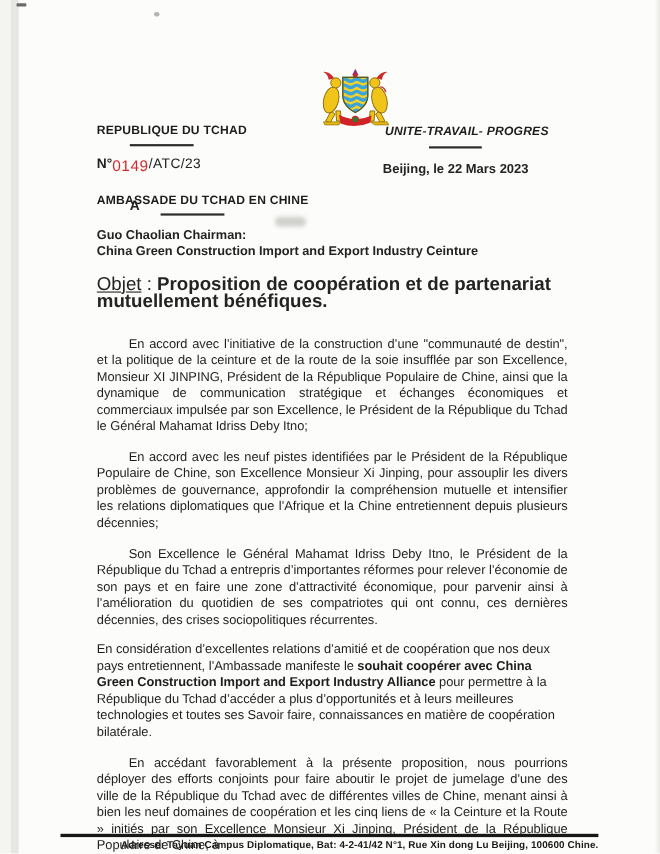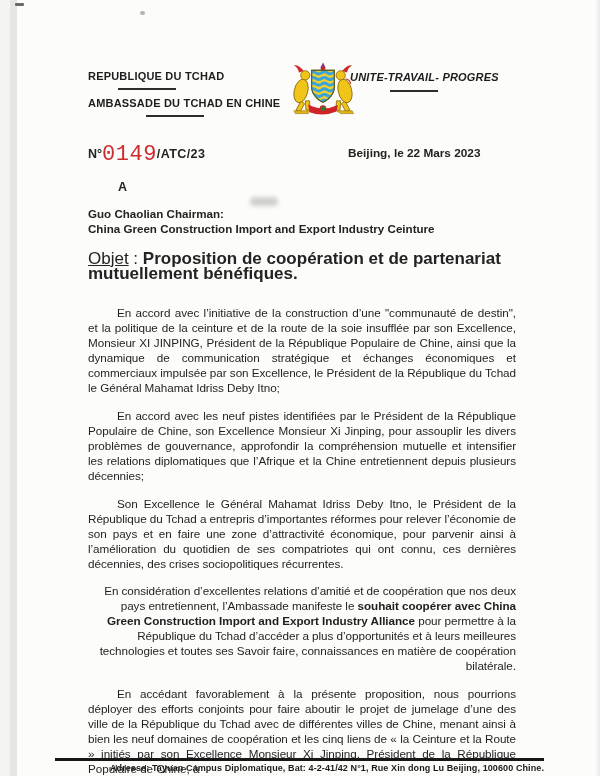--- a/index.html
+++ b/index.html
@@ -18,51 +18,51 @@
   .scan-right-strip{position:absolute;right:0;top:0;bottom:0;width:5px;background:linear-gradient(to left,#e9e9e6,#fcfcfa);}
   .scan-mark-a{position:absolute;left:15px;top:3px;width:9px;height:3px;background:#6a6a6a;border-radius:1px;}
   .scan-mark-b{position:absolute;left:140px;top:11px;width:5px;height:4px;background:#b5b5b2;border-radius:2px;}
   .smudge{position:absolute;left:250px;top:197px;width:28px;height:9px;background:#9a9a96;opacity:.45;filter:blur(2px);border-radius:4px;}
 
   .content{position:absolute;left:88px;right:84px;top:70px;}
 
   
   .hdr{position:relative;height:56px;}
   .hdr-left{position:absolute;left:0;top:0;width:212px;}
-  .hdr-title{font-weight:bold;font-size:11px;letter-spacing:.2px;color:#1d1d1d;}
+  .hdr-title{font-weight:bold;font-size:11px;letter-spacing:.2px;color:#1d1d1d;margin-top:43px;}
   .rule{height:0;border-top:2px solid #2c2c2c;width:58px;}
   .rule-1{margin:6px 0 7px 30px;}
   .rule-2{margin:6px 0 0 58px;}
   .emblem-wrap{position:absolute;left:196px;top:-9px;width:78px;height:57px;}
   .hdr-right{position:absolute;left:262px;top:1px;width:170px;font-style:italic;}
   .rule-3{margin:7px 0 0 40px;width:48px;}
 
   
   .ref-row{position:relative;margin-top:16px;height:24px;}
   .ref-no{position:absolute;left:0;top:0;white-space:nowrap;}
   .ref-prefix{font-weight:bold;font-size:12.5px;vertical-align:2px;}
-  .ref-number{font-family:Liberation Mono, monospace;font-size:22px;color:#cf2a2e;letter-spacing:.5px;}
-  .ref-suffix{font-weight:bold;font-size:12.5px;vertical-align:2px;letter-spacing:.4px;}
+  .ref-number{font-family:Liberation Sans, sans-serif;font-size:14px;color:#cf2a2e;letter-spacing:.5px;}
+  .ref-suffix{font-weight:normal;font-size:12.5px;vertical-align:2px;letter-spacing:.4px;}
   .ref-date{position:absolute;left:260px;top:4px;font-weight:bold;font-size:11.8px;text-align:right;}
 
   .salutation{margin:14px 0 0 30px;font-weight:bold;font-size:12.5px;}
   .recipient{margin-top:13px;font-weight:bold;font-size:11.6px;line-height:14.5px;}
 
   .objet{margin-top:15px;font-size:17px;line-height:15px;max-width:452px;}
   .objet-label{text-decoration:underline;}
   .b{font-weight:bold;}
 
   .para{
     font-size:11.7px;line-height:15px;margin:0;
     text-align:justify;color:#1f1f1f;letter-spacing:-0.05px;
   }
   .indent{text-indent:29px;}
   .p1{margin-top:24px;}
   .pmid{margin-top:13px;}
-  .flush{text-align:right;margin-top:12px;}
+  .flush{text-align:left;margin-top:12px;}
 
   
   .footer{
     position:absolute;left:55px;right:56px;bottom:3px;
     border-top:3.5px solid #171717;
     padding-top:2.5px;
     text-align:right;
     font-weight:bold;font-size:9px;letter-spacing:.1px;color:#1a1a1a;
     white-space:nowrap;overflow:hidden;
   }

